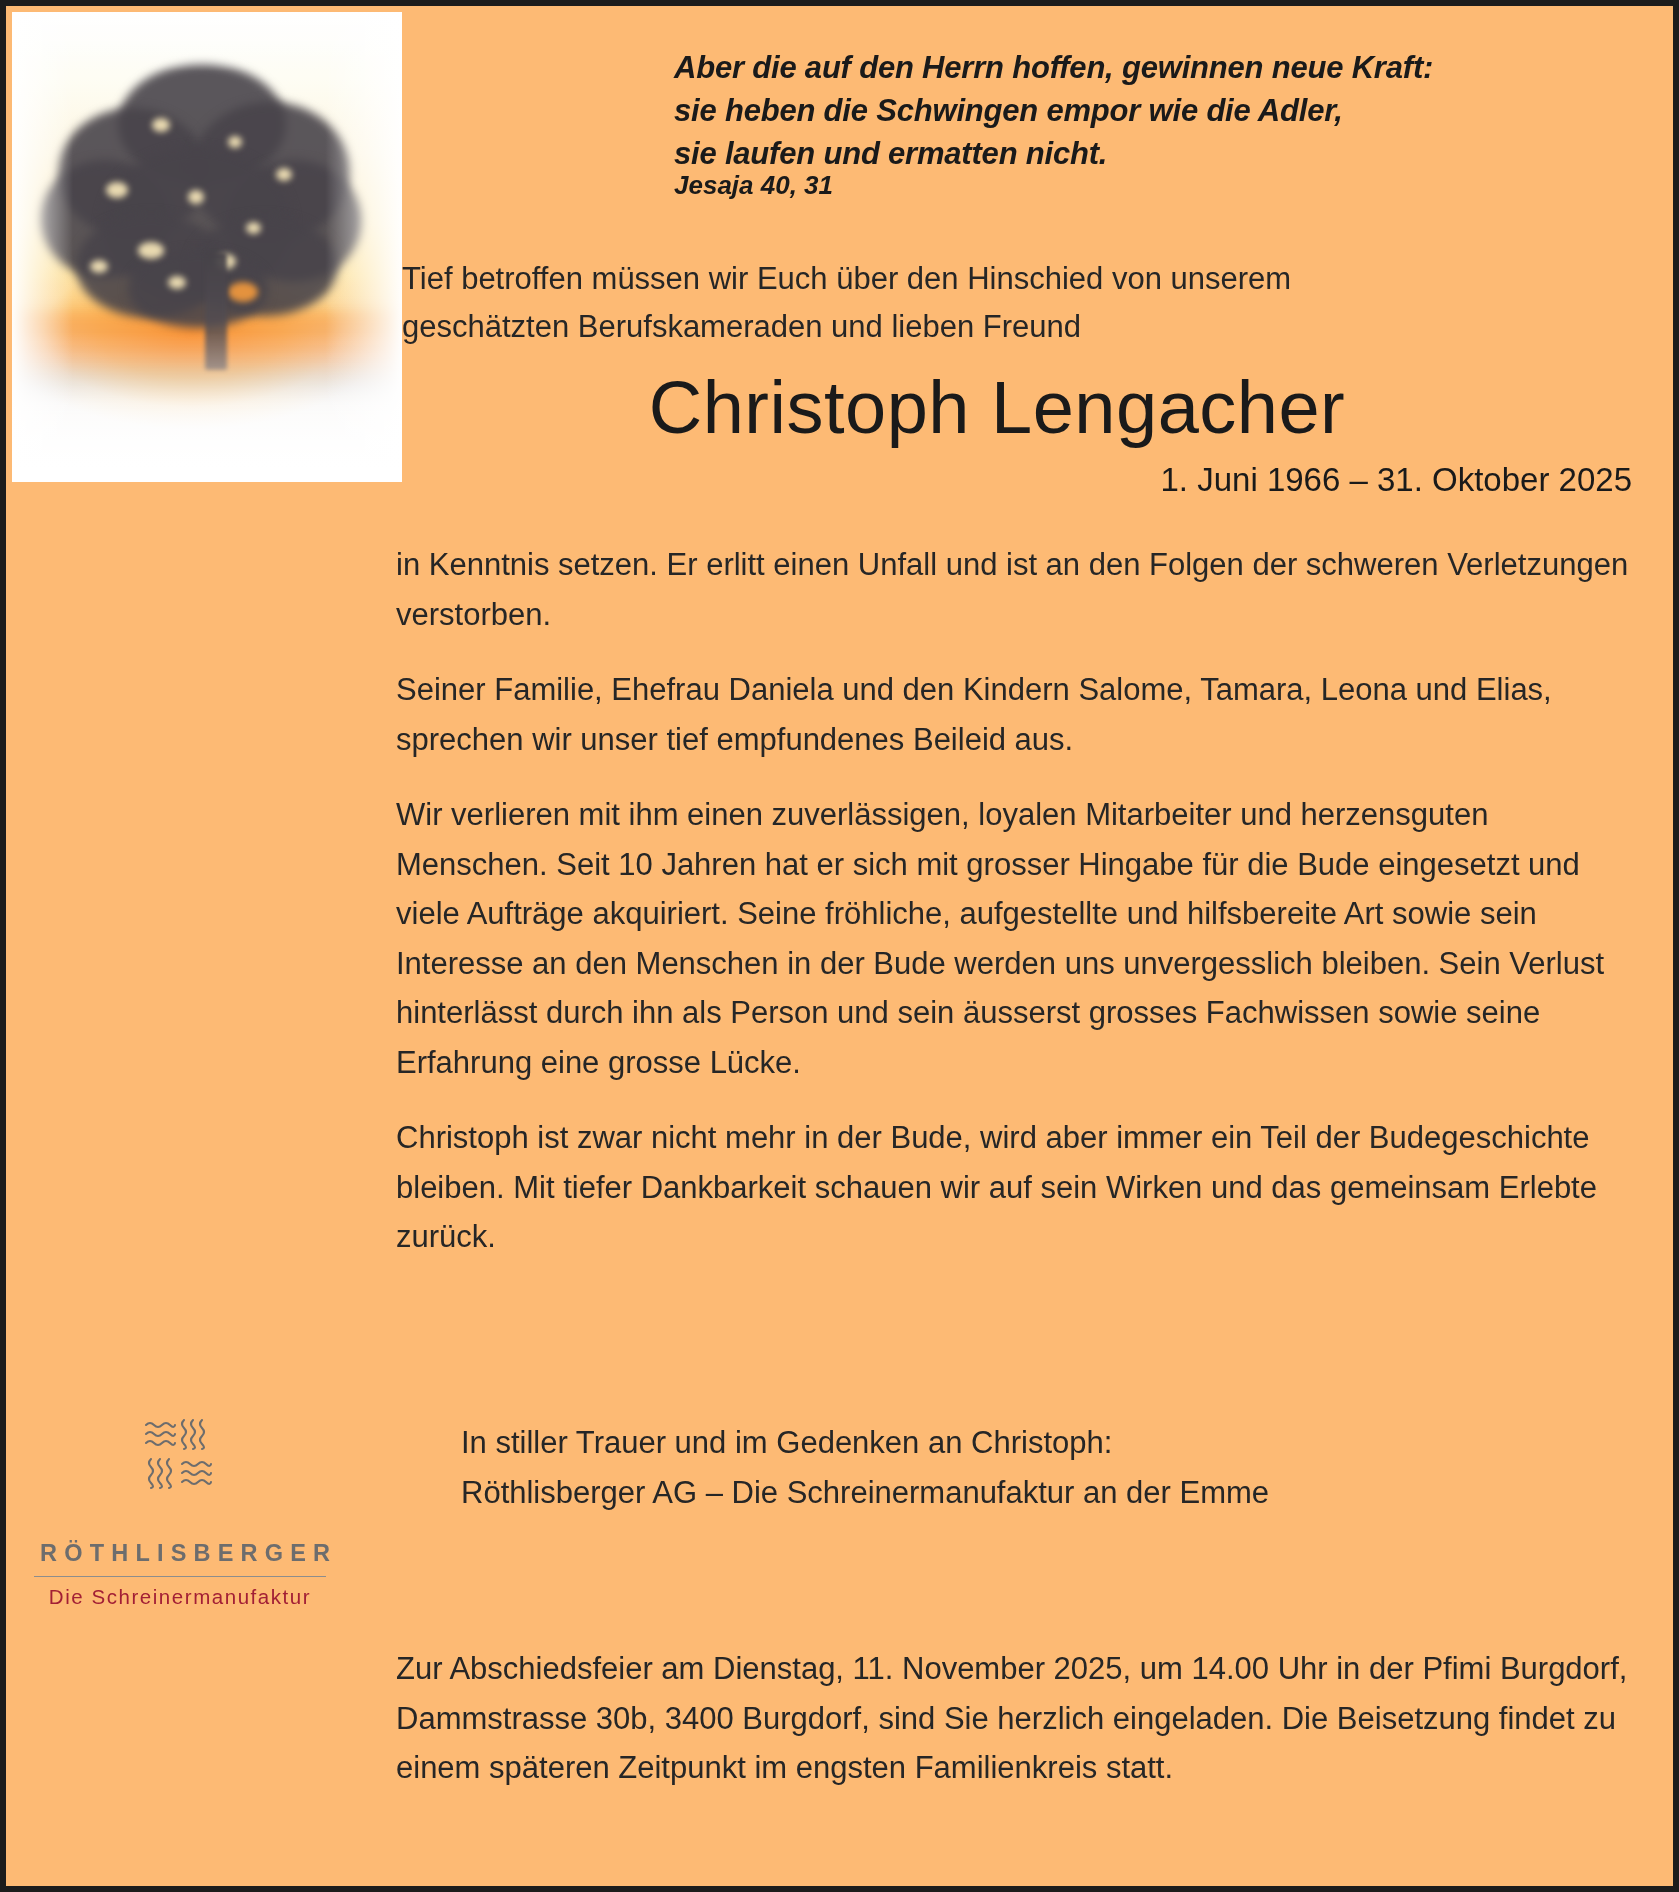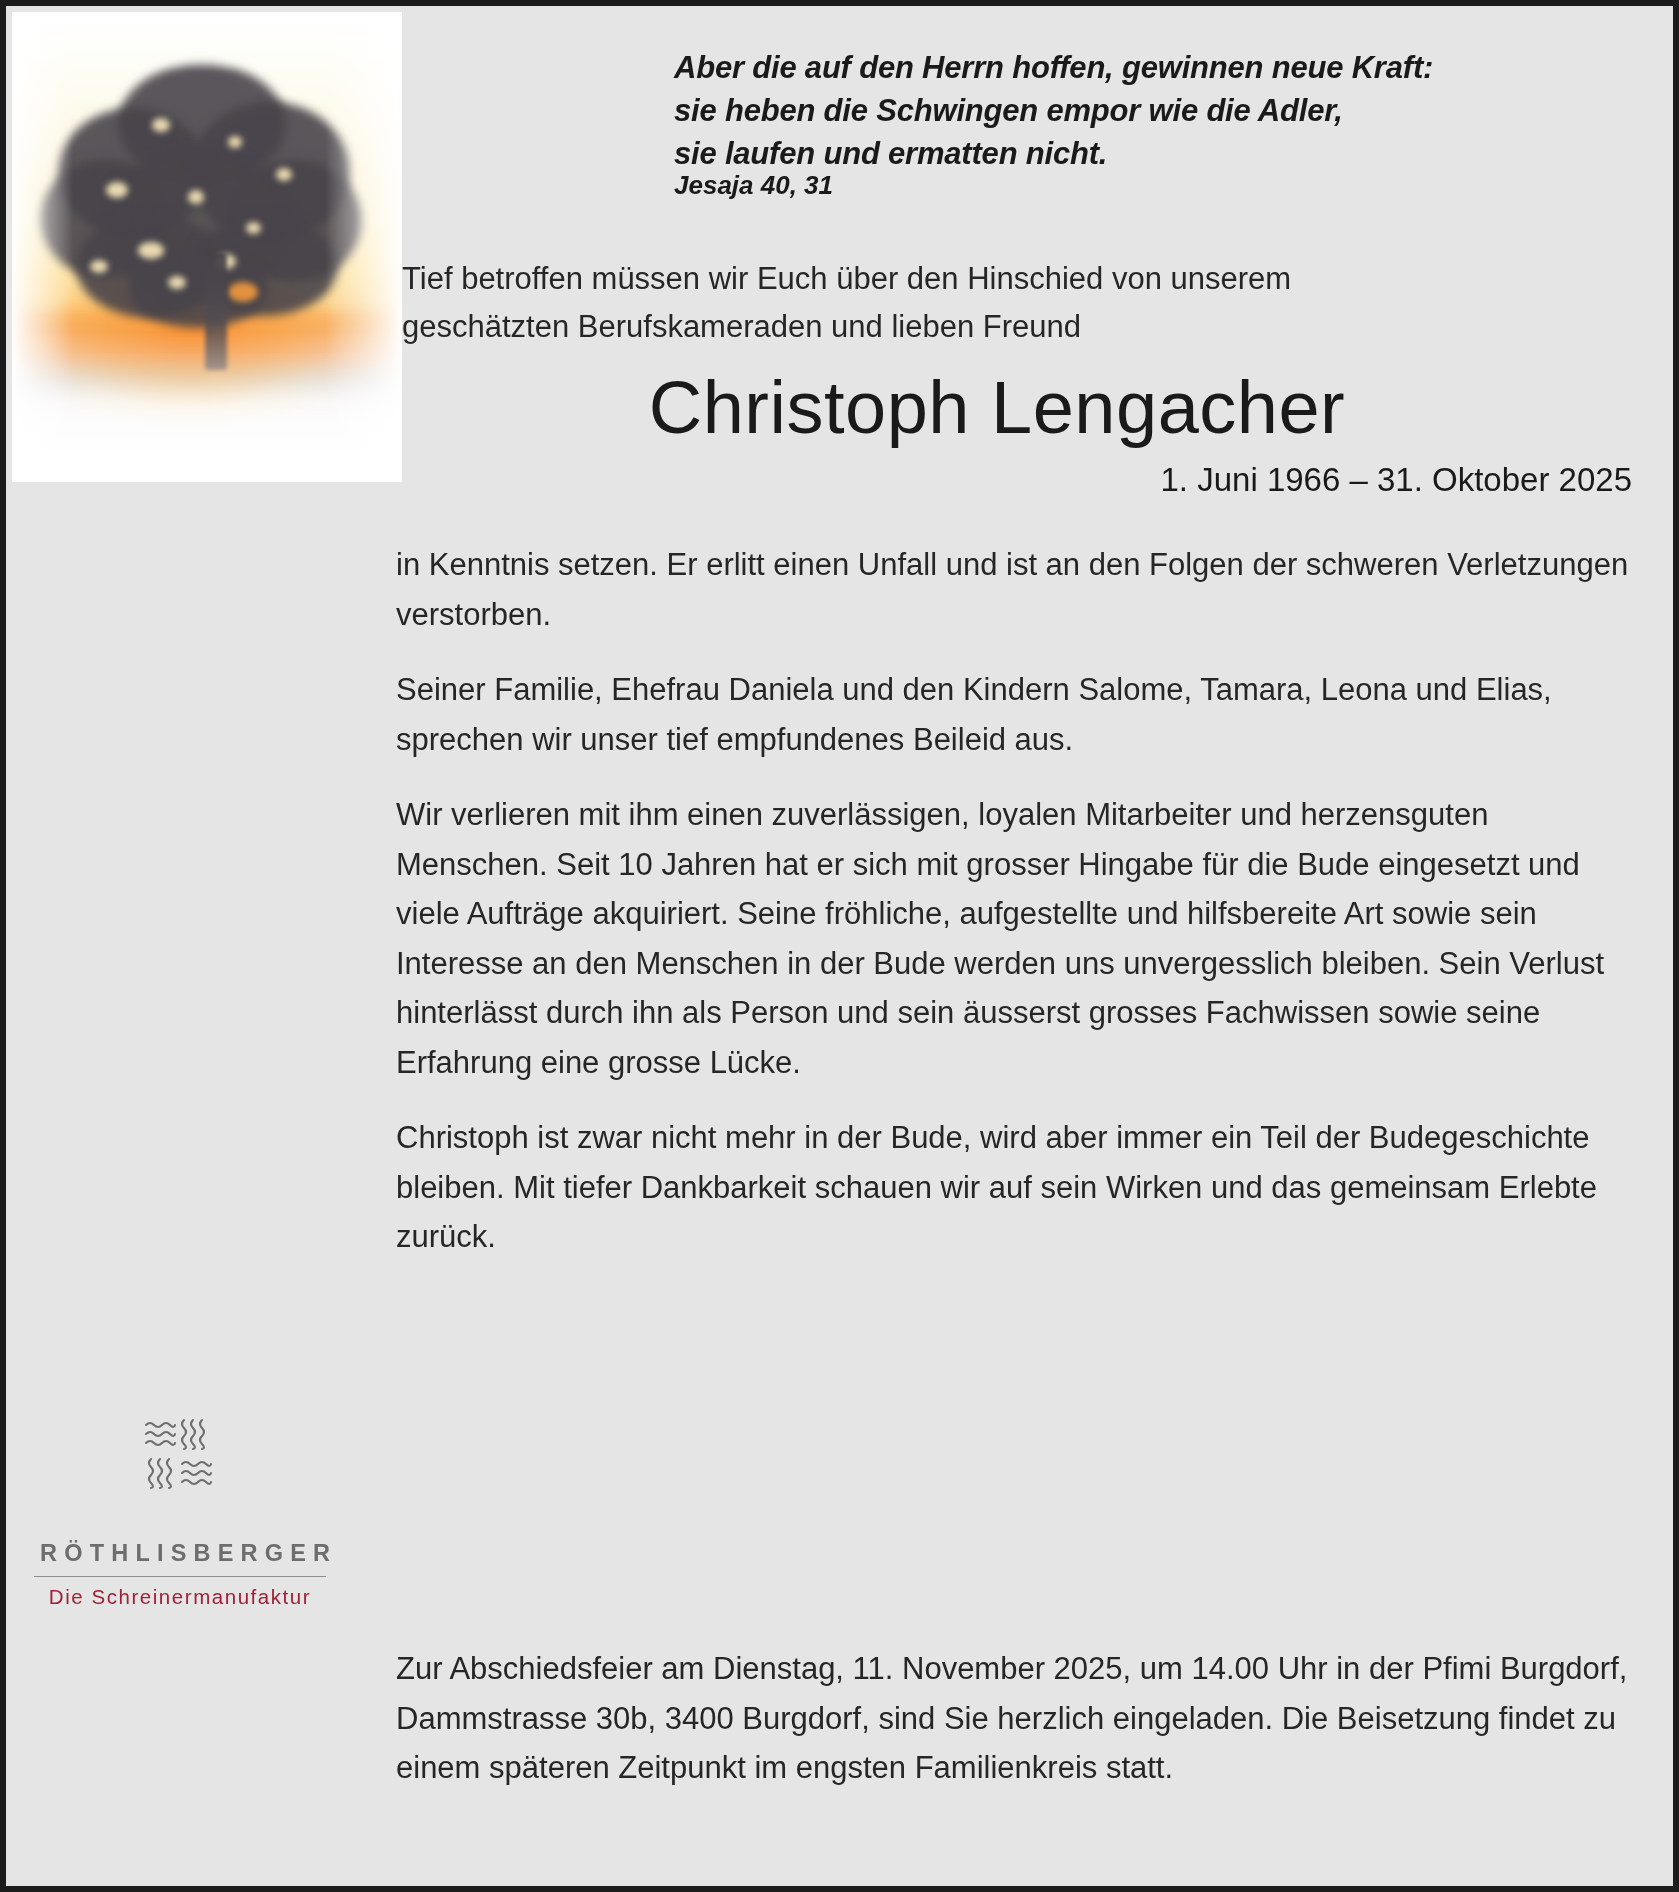--- a/index.html
+++ b/index.html
@@ -9,21 +9,21 @@
   }
   body {
     font-family: "Liberation Sans", sans-serif;
   }
 
   .page {
     position: relative;
     width: 1679px;
     height: 1892px;
     box-sizing: border-box;
-    background: #e5e5e5;
+    background: #fdba74;
     border: 6px solid #1c1c1c;
     overflow: hidden;
   }
 
   
   .tree-photo {
     position: absolute;
     left: 6px;
     top: 6px;
     width: 390px;
@@ -279,20 +279,24 @@
   <div class="name">Christoph Lengacher</div>
   <div class="dates">1. Juni 1966 – 31. Oktober 2025</div>
 
   <div class="body-text">
     <p>in Kenntnis setzen. Er erlitt einen Unfall und ist an den Folgen der schweren Verletzungen verstorben.</p>
     <p>Seiner Familie, Ehefrau Daniela und den Kindern Salome, Tamara, Leona und Elias, sprechen wir unser tief empfundenes Beileid aus.</p>
     <p>Wir verlieren mit ihm einen zuverlässigen, loyalen Mitarbeiter und herzensguten Menschen. Seit 10 Jahren hat er sich mit grosser Hingabe für die Bude eingesetzt und viele Aufträge akquiriert. Seine fröhliche, aufgestellte und hilfsbereite Art sowie sein Interesse an den Menschen in der Bude werden uns unvergesslich bleiben. Sein Verlust hinterlässt durch ihn als Person und sein äusserst grosses Fachwissen sowie seine Erfahrung eine grosse Lücke.</p>
     <p>Christoph ist zwar nicht mehr in der Bude, wird aber immer ein Teil der Budegeschichte bleiben. Mit tiefer Dankbarkeit schauen wir auf sein Wirken und das gemeinsam Erlebte zurück.</p>
   </div>
 
+  <div class="signature">
+    <span class="line">In stiller Trauer und im Gedenken an Christoph:</span>
+    <span class="line">Röthlisberger AG – Die Schreinermanufaktur an der Emme</span>
+  </div>
 
   <div class="closing">Zur Abschiedsfeier am Dienstag, 11. November 2025, um 14.00 Uhr in der Pfimi Burgdorf, Dammstrasse 30b, 3400 Burgdorf, sind Sie herzlich eingeladen. Die Beisetzung findet zu einem späteren Zeitpunkt im engsten Familienkreis statt.</div>
 
   <div class="logo">
     <svg class="logo-mark" viewBox="0 0 72 74">
       <g fill="none" stroke="#6d6d6d" stroke-width="2.1" stroke-linecap="round">
 
         <path d="M2 7 q4 -4 8 0 t8 0 t8 0 t5 0"></path>
         <path d="M2 16 q4 -4 8 0 t8 0 t8 0 t5 0"></path>
         <path d="M2 25 q4 -4 8 0 t8 0 t8 0 t5 0"></path>

